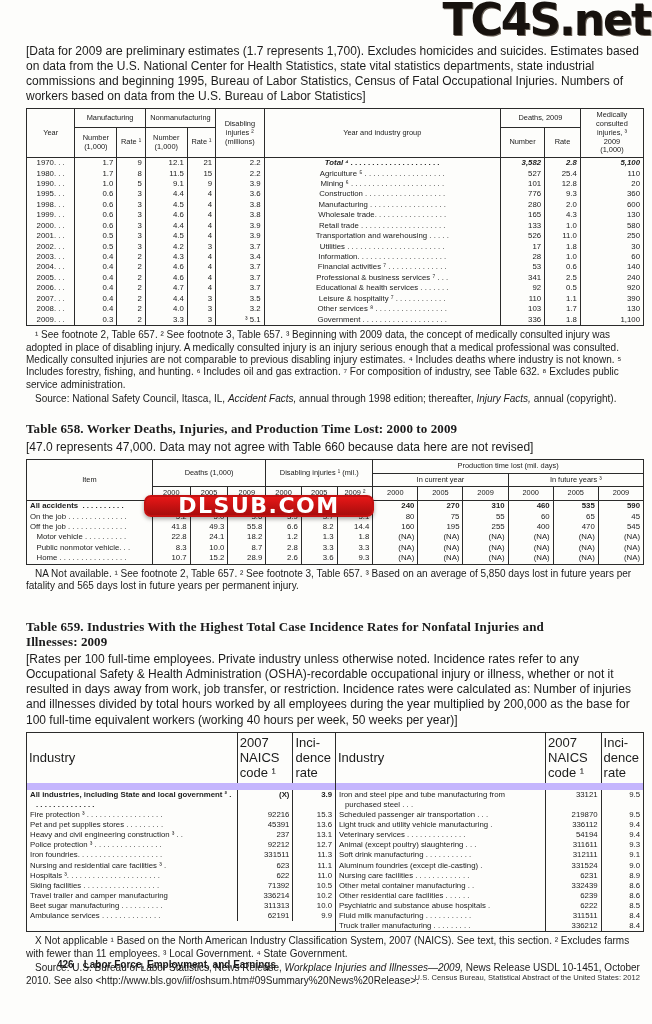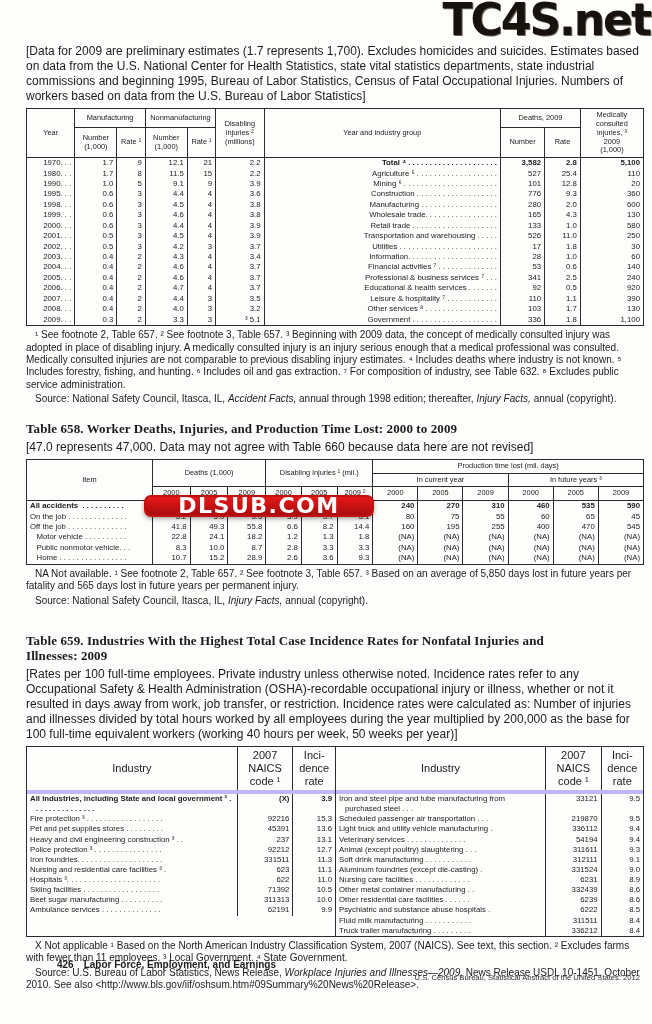--- a/index.html
+++ b/index.html
@@ -27,31 +27,31 @@
   .stat-table th {
     border:1px solid #2b2b2b; font-weight:400; font-size:7.4px; line-height:1.18;
     text-align:center; vertical-align:middle; padding:2px 2px; white-space:pre-line;
   }
   .stat-table td {
     border-left:1px solid #2b2b2b; border-right:1px solid #2b2b2b;
     border-top:0; border-bottom:0;
     padding:0 3px; line-height:1.34; vertical-align:top;
     text-align:right; white-space:nowrap; overflow:hidden;
   }
-  #t657 td:nth-child(1), #t657 td:nth-child(7) { text-align:right; }
-  #t657 tbody tr:first-child td:nth-child(n+7) { font-weight:700; }
+  #t657 td:nth-child(1), #t657 td:nth-child(7) { text-align:center; }
+  #t657 tbody tr:first-child td:nth-child(n+7) { font-weight:700;font-style:italic; }
   #t658 td:first-child { text-align:left; white-space:pre; }
   #t658 tbody tr:first-child td { font-weight:700; }
   .t659-wrap { display:flex; border:1px solid #2b2b2b; margin-bottom:3px; }
   .t659-half { flex:1 1 50%; }
   .t659-half + .t659-half { border-left:1px solid #2b2b2b; }
   table.t659 { width:100%; border-collapse:collapse; table-layout:fixed; font-size:7.8px; }
   .t659 th {
-    border-left:1px solid #2b2b2b; border-bottom:4px solid #c4b5fd;
-    font-weight:400; font-size:11px; line-height:1.18; text-align:center;
+    border-left:1px solid #2b2b2b; border-bottom:7px solid #c4b5fd;
+    font-weight:400; font-size:13px; line-height:1.18; text-align:left;
     vertical-align:middle; padding:2px 2px; white-space:pre-line; height:34px;
   }
   .t659 td {
     border-left:1px solid #2b2b2b; padding:0 3px; line-height:1.3;
     text-align:right; vertical-align:top;
   }
   .t659 th:first-child, .t659 td:first-child { border-left:none; }
   .t659 td:first-child { text-align:left; padding-left:9px; text-indent:-6px; }
   #t659-left tbody tr:first-child td { font-weight:700; }
 
@@ -475,21 +475,20 @@
               <td>(NA)</td>
               <td>(NA)</td>
               <td>(NA)</td>
             </tr>
           </tbody>
       </table>
       <div class="wm-mid">DLSUB.COM</div>
     </div>
 
     <p class="footnote">NA Not available.  ¹ See footnote 2, Table 657.  ² See footnote 3, Table 657.  ³ Based on an average of 5,850 days lost in future years per fatality and 565 days lost in future years per permanent injury.</p>
-    <p class="source"><span>Source: National Safety Council, Itasca, IL, </span><i class="it">Injury Facts,</i><span> annual (copyright).</span></p>
   </div>
 
   <div class="gap-m"></div>
 
   <div>
     <div class="title" style="width:560px">Table 659. Industries With the Highest Total Case Incidence Rates for Nonfatal Injuries and Illnesses: 2009</div>
     <div class="bracket-note">[Rates per 100 full-time employees. Private industry unless otherwise noted. Incidence rates refer to any Occupational Safety &amp; Health Administration (OSHA)-recordable  occupational injury or illness, whether or not it resulted in days away from work, job transfer, or restriction. Incidence rates were calculated as: Number of injuries and illnesses divided by total hours worked by all employees during the year multiplied by 200,000 as the base for 100 full-time equivalent workers (working 40 hours per week, 50 weeks per year)]</div>
 
     <div class="t659-wrap">
       <div class="t659-half">
@@ -548,20 +547,25 @@
               </tr>
               <tr>
                 <td>Hospitals ³. . . . . . . . . . . . . . . . . . . . . .</td>
                 <td>622</td>
                 <td>11.0</td>
               </tr>
               <tr>
                 <td>Skiing facilities . . . . . . . . . . . . . . . . . .</td>
                 <td>71392</td>
                 <td>10.5</td>
+              </tr>
+              <tr>
+                <td>Travel trailer and camper manufacturing</td>
+                <td>336214</td>
+                <td>10.2</td>
               </tr>
               <tr>
                 <td>Beet sugar manufacturing . . . . . . . . . .</td>
                 <td>311313</td>
                 <td>10.0</td>
               </tr>
               <tr>
                 <td>Ambulance services . . . . . . . . . . . . . .</td>
                 <td>62191</td>
                 <td>9.9</td>

